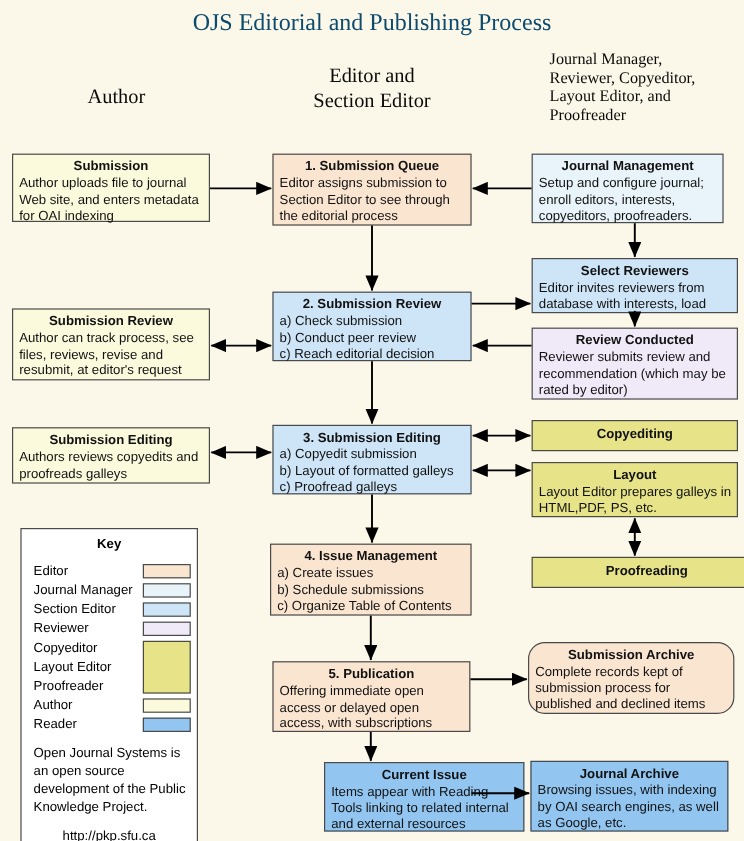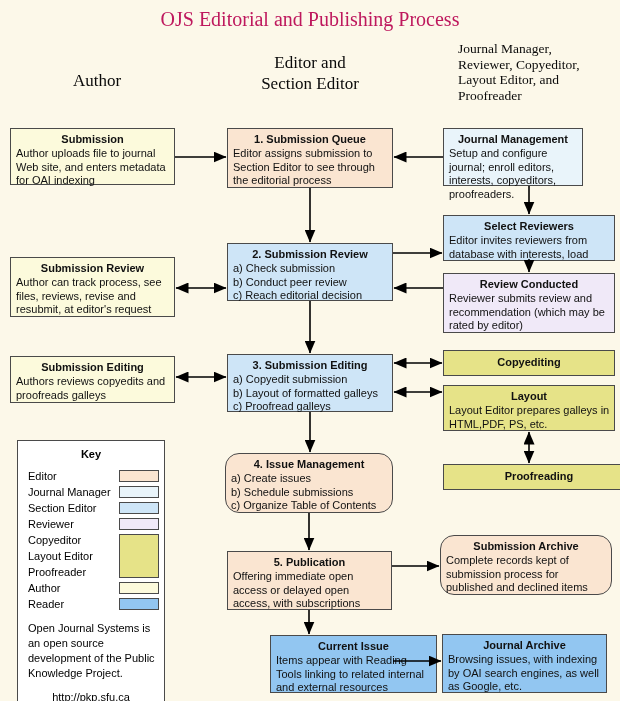--- a/index.html
+++ b/index.html
@@ -7,21 +7,21 @@
     position:relative;
     width:620px;height:701px;
     background:#FCF8E9;
     font-family:"Liberation Sans", sans-serif;
     color:#000;
     overflow:hidden;
   }
   .serif{font-family:"Liberation Serif", serif;}
   #diagram-title{
     position:absolute;left:0;top:8px;width:620px;
-    text-align:center;font-size:20px;color:#be185d;
+    text-align:center;font-size:20px;color:#0c4a6e;
     white-space:pre-line;
   }
   .col-header{position:absolute;white-space:pre-line;color:#0a0a0a;}
   #author-header{left:27px;top:71px;width:140px;text-align:center;font-size:17px;}
   #editor-header{left:225px;top:52px;width:170px;text-align:center;font-size:17px;line-height:21px;}
   #roles-header{left:458px;top:41px;width:155px;text-align:left;font-size:13.5px;line-height:15.5px;}
   .box{
     position:absolute;
     border:1.5px solid #4a4a4a;
     box-sizing:border-box;
@@ -82,21 +82,21 @@
   <div class="box" style="left: 10px; top: 128px; width: 165px; height: 57px; background-color: rgb(252, 250, 220);">
     <div class="box-title">Submission</div>
     <div class="box-body">Author uploads file to journal Web site, and enters metadata for OAI indexing</div>
   </div>
 
   <div class="box" style="left: 227px; top: 128px; width: 166px; height: 60px; background-color: rgb(250, 229, 209);">
     <div class="box-title">1. Submission Queue</div>
     <div class="box-body">Editor assigns submission to Section Editor to see through the editorial process</div>
   </div>
 
-  <div class="box" style="left: 443px; top: 128px; width: 140px; height: 58px; background-color: rgb(233, 244, 250);">
+  <div class="box" style="left: 443px; top: 128px; width: 160px; height: 58px; background-color: rgb(233, 244, 250);">
     <div class="box-title">Journal Management</div>
     <div class="box-body">Setup and configure journal; enroll editors, interests, copyeditors, proofreaders.</div>
   </div>
 
   <div class="box" style="left: 443px; top: 215px; width: 172px; height: 46px; background-color: rgb(206, 229, 247);">
     <div class="box-title">Select Reviewers</div>
     <div class="box-body">Editor invites reviewers from database with interests, load</div>
   </div>
 
   <div class="box" style="left: 443px; top: 273px; width: 172px; height: 60px; background-color: rgb(240, 233, 248);">
@@ -134,21 +134,21 @@
 
   <div class="box" style="left: 443px; top: 385px; width: 172px; height: 46px; background-color: rgb(230, 227, 136);">
     <div class="box-title">Layout</div>
     <div class="box-body">Layout Editor prepares galleys in HTML,PDF, PS, etc.</div>
   </div>
 
   <div class="box label-only" style="left: 443px; top: 464px; width: 192px; height: 26px; background-color: rgb(230, 227, 136);">
     <div class="box-title">Proofreading</div>
   </div>
 
-  <div class="box" style="left: 225px; top: 453px; width: 168px; height: 60px; background-color: rgb(250, 229, 209); border-radius: 14px;">
+  <div class="box" style="left: 225px; top: 453px; width: 168px; height: 60px; background-color: rgb(250, 229, 209);">
     <div class="box-title">4. Issue Management</div>
     <div class="box-body">a) Create issues
 b) Schedule submissions
 c) Organize Table of Contents</div>
   </div>
 
   <div class="box" style="left: 227px; top: 551px; width: 165px; height: 59px; background-color: rgb(250, 229, 209);">
     <div class="box-title">5. Publication</div>
     <div class="box-body">Offering immediate open access or delayed open access, with subscriptions</div>
   </div>

